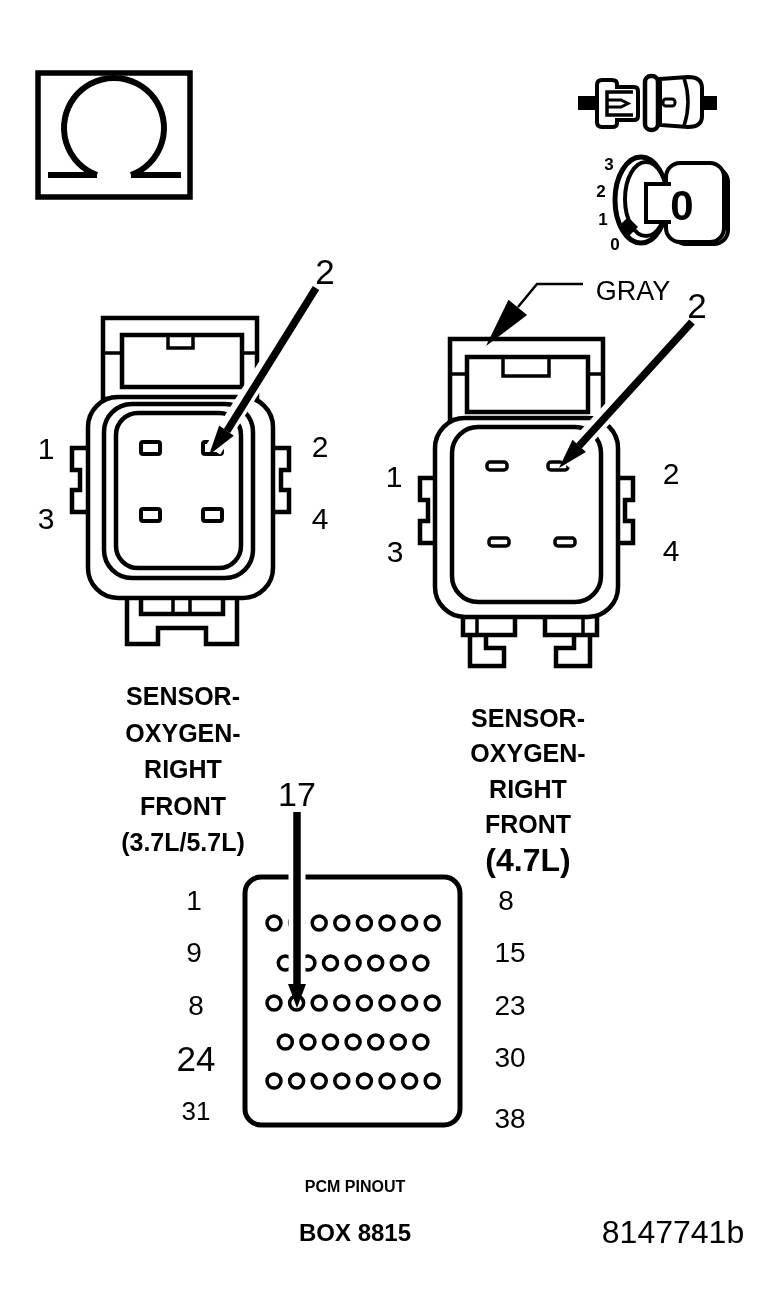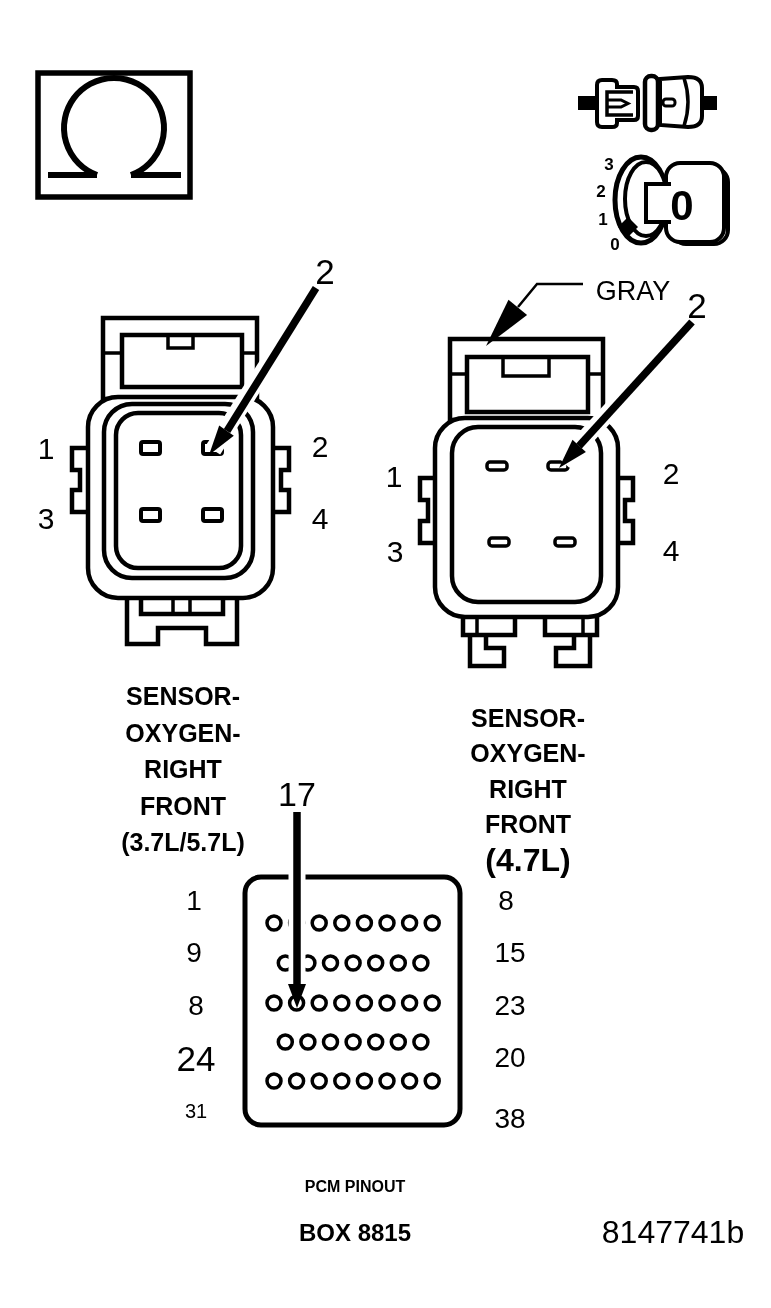--- a/index.html
+++ b/index.html
@@ -177,26 +177,26 @@
 <div class="t b" style="left:528px;top:789px;font-size:25px;">RIGHT</div>
 <div class="t b" style="left:528px;top:824px;font-size:25px;">FRONT</div>
 <div class="t b" style="left:528px;top:860px;font-size:32px;">(4.7L)</div>
 
 <div class="t" style="left:297px;top:794px;font-size:34px;">17</div>
 
 <div class="t" style="left:194px;top:901px;font-size:28px;">1</div>
 <div class="t" style="left:194px;top:953px;font-size:28px;">9</div>
 <div class="t" style="left:196px;top:1006px;font-size:28px;">8</div>
 <div class="t" style="left:196px;top:1058px;font-size:35px;">24</div>
-<div class="t" style="left:196px;top:1111px;font-size:20px;">31</div>
+<div class="t" style="left:196px;top:1111px;font-size:26px;">31</div>
 
 <div class="t" style="left:506px;top:901px;font-size:28px;">8</div>
 <div class="t" style="left:510px;top:953px;font-size:28px;">15</div>
 <div class="t" style="left:510px;top:1006px;font-size:28px;">23</div>
-<div class="t" style="left:510px;top:1058px;font-size:28px;">20</div>
+<div class="t" style="left:510px;top:1058px;font-size:28px;">30</div>
 <div class="t" style="left:510px;top:1111px;font-size:28px;margin-top:8px;">38</div>
 
 <div class="t b" style="left:355px;top:1187px;font-size:16px;">PCM PINOUT</div>
 <div class="t b" style="left:355px;top:1233px;font-size:24px;text-align:right;">BOX 8815</div>
 
 <div class="t" style="left:673px;top:1232px;font-size:32px;">8147741b</div>
 
 <div class="t b" style="left:609px;top:164px;font-size:17px;">3</div>
 <div class="t b" style="left:601px;top:191px;font-size:17px;">2</div>
 <div class="t b" style="left:603px;top:219px;font-size:17px;">1</div>

